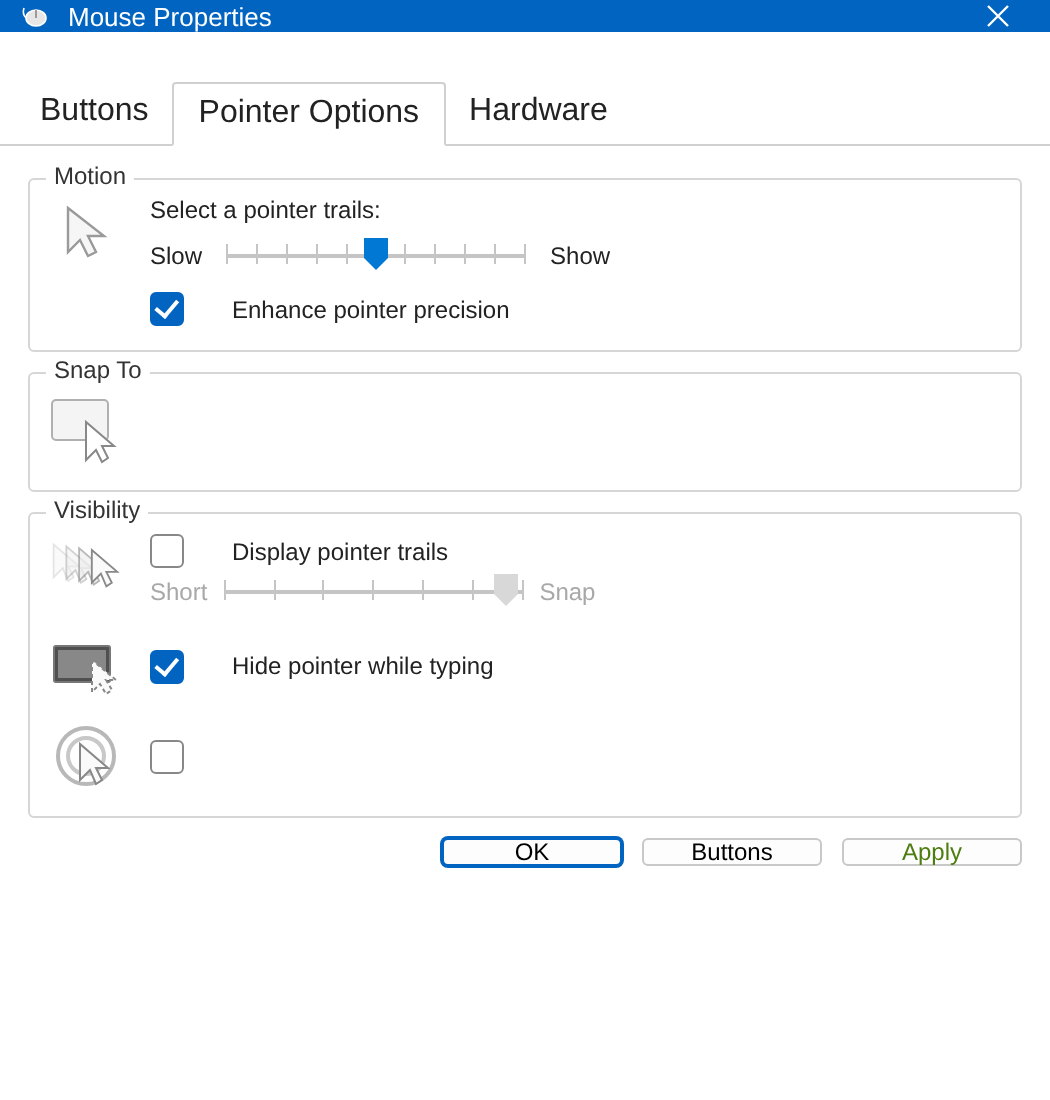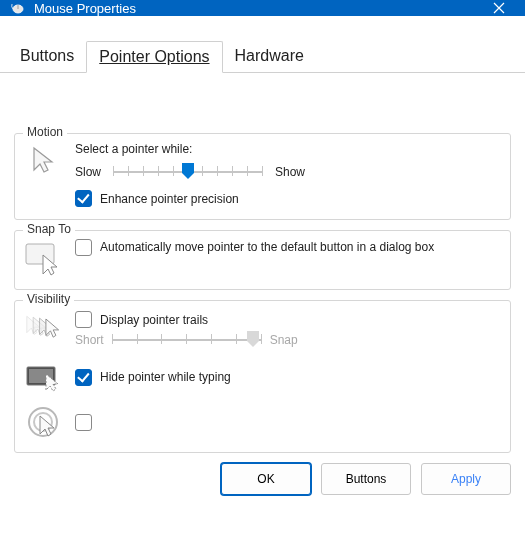--- a/index.html
+++ b/index.html
@@ -4,47 +4,47 @@
 <style>
   * { box-sizing: border-box; font-family: 'Segoe UI', Tahoma, sans-serif; }
   body { margin: 0; background: #fff; width: 525px; height: 550px; overflow: hidden; }
   .titlebar { background: #0064c0; color: #fff; height: 16px; display: flex; align-items: center; padding: 0 4px 0 10px; }
   .titlebar .icon { margin-right: 8px; display:flex; }
   .titlebar .title { font-size: 13px; flex: 1; }
   .titlebar .close { width: 45px; height: 32px; display:flex; align-items:center; justify-content:center; }
 
   .tabs { display:flex; padding: 8px 8px 0 8px; font-size: 16px; color: #222; border-bottom: 1px solid #d0d0d0; margin-top: 16px; }
   .tab { padding: 6px 12px 6px; cursor: default; position: relative; top: 1px; }
-  .tab.active { border: 1px solid #d0d0d0; border-bottom: 1px solid #fff; border-radius: 2px 2px 0 0; background: #fff; text-decoration: underline; }
-
-  .content { padding: 6px 14px 0 14px; font-size: 12px; color: #222; margin-top: 44px; }
+  .tab.active { border: 1px solid #d0d0d0; border-bottom: 1px solid #fff; border-radius: 2px 2px 0 0; background: #fff; }
+
+  .content { padding: 6px 14px 0 14px; font-size: 12px; color: #222; }
 
   .group { border: 1px solid #d6d6d6; border-radius: 3px; margin-top: 10px; padding: 8px 10px 12px 10px; position: relative; }
   .group-title { position: absolute; top: -9px; left: 8px; background: #fff; padding: 0 4px; font-size: 12px; color: #333; }
   .row { display:flex; align-items:flex-start; gap: 10px; }
   .iconcell { width: 40px; display:flex; justify-content:center; align-items:flex-start; padding-top:2px; }
 
   .slider-wrap { display:flex; align-items:center; gap: 12px; margin-top: 6px; }
   .slider { position: relative; width: 150px; height: 20px; }
   .slider-track { position:absolute; top: 9px; left:0; right:0; height: 2px; background: #c5c5c5; }
   .slider-ticks { position:absolute; top:4px; left:0; right:0; height:12px; display:flex; justify-content:space-between; }
   .slider-ticks span { width:1px; height:10px; background:#c5c5c5; }
   .slider-thumb { position:absolute; top: 0px; width: 14px; height: 18px; margin-left:-7px; }
   .slider.disabled .slider-thumb svg path { fill:#d8d8d8; }
   .disabled-text { color:#a8a8a8; }
 
-  .check { display:flex; align-items:center; gap:8px; margin-top:8px; }
+  .check { display:flex; align-items:center; gap:24px; margin-top:8px; }
   .checkbox { width:17px; height:17px; border:1px solid #888; border-radius:3px; display:flex; align-items:center; justify-content:center; background:#fff; flex:none; }
   .checkbox.checked { background:#0064c0; border-color:#0064c0; }
   .checkbox.checked::after { content:""; display:block; width:5px; height:9px; border:solid #fff; border-width:0 2px 2px 0; transform: rotate(40deg) translate(-1px,-1px); }
 
   .buttons { display:flex; justify-content:flex-end; gap:10px; padding: 10px 14px; }
-  .btn { width: 90px; height: 32px; border:1px solid #c8c8c8; border-radius:3px; background:#fdfdfd; font-size:12px; display:flex; align-items:center; justify-content:center; cursor:default; }
+  .btn { width: 90px; height: 14px; border:1px solid #c8c8c8; border-radius:3px; background:#fdfdfd; font-size:12px; display:flex; align-items:center; justify-content:center; cursor:default; }
   .btn.default { border-color:#0064c0; box-shadow: 0 0 0 1px #0064c0; }
-  .btn.disabled { color:#3b82f6;text-align:right; }
+  .btn.disabled { color:#4d7c0f;text-align:right; }
 
   .sec-icon svg { display:block; }
   .snap-body { flex:1; }
   .vis-block { margin-top: 2px; }
   .slider-line2 { display:flex; align-items:center; gap:8px; margin-left: 0; margin-top:2px; }
 </style>
 </head>
 <body>
 
 <div class="titlebar">
@@ -73,21 +73,21 @@
 
   <div class="group">
     <div class="group-title">Motion</div>
     <div class="row">
       <div class="iconcell sec-icon">
         <svg width="34" height="34" viewBox="0 0 34 34">
           <path d="M6 4 L6 26 L12 20 L16 28 L20 26 L16 18 L24 18 Z" fill="#f6f6f6" stroke="#9a9a9a" stroke-width="1.2"></path>
         </svg>
       </div>
       <div style="flex:1">
-        <div>Select a pointer while:</div>
+        <div>Select a pointer trails:</div>
         <div class="slider-wrap">
           <span>Slow</span>
           <div class="slider">
             <div class="slider-track"></div>
             <div class="slider-ticks">
                 <span></span>
                 <span></span>
                 <span></span>
                 <span></span>
                 <span></span>
@@ -116,26 +116,20 @@
 
   <div class="group">
     <div class="group-title">Snap To</div>
     <div class="row">
       <div class="iconcell sec-icon">
         <svg width="40" height="36" viewBox="0 0 40 36">
           <rect x="1" y="3" width="28" height="20" rx="2" fill="#f4f4f4" stroke="#b0b0b0"></rect>
           <path d="M18 14 L18 33 L23 28 L26 34 L29 32 L26 26 L32 26 Z" fill="#fff" stroke="#888" stroke-width="1"></path>
         </svg>
       </div>
-      <div class="snap-body">
-        <div class="check" style="margin-top:0; align-items:flex-start;">
-          <div class="checkbox"></div>
-          <span style="line-height:1.35">Automatically move pointer to the default button in a dialog box</span>
-        </div>
-      </div>
     </div>
   </div>
 
   <div class="group">
     <div class="group-title">Visibility</div>
 
     <div class="row vis-block">
       <div class="iconcell sec-icon">
         <svg width="44" height="32" viewBox="0 0 44 32">
           <g opacity="0.25">

